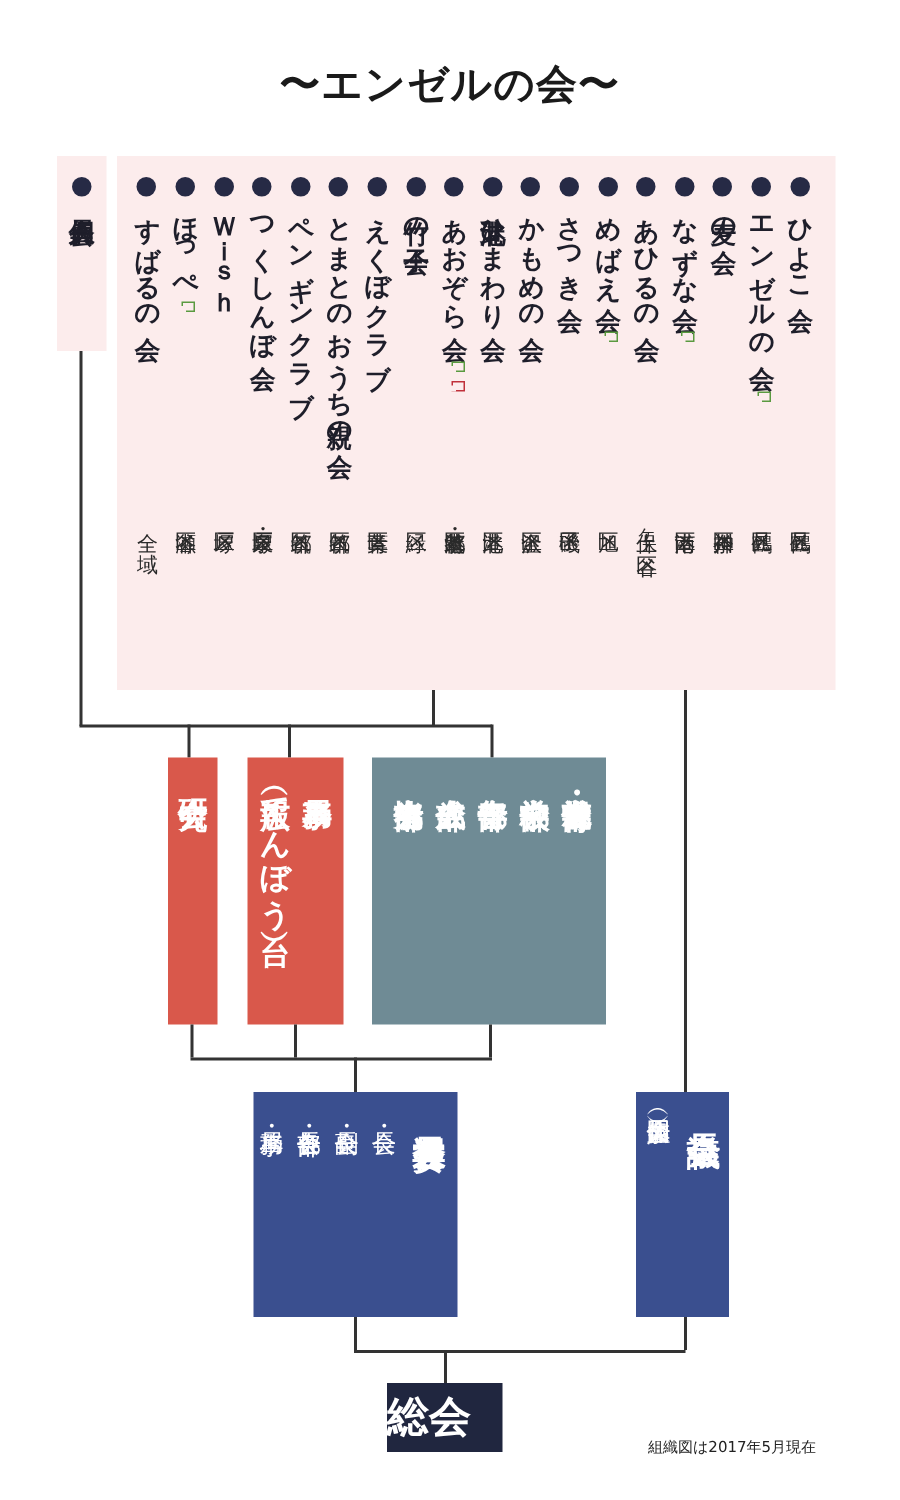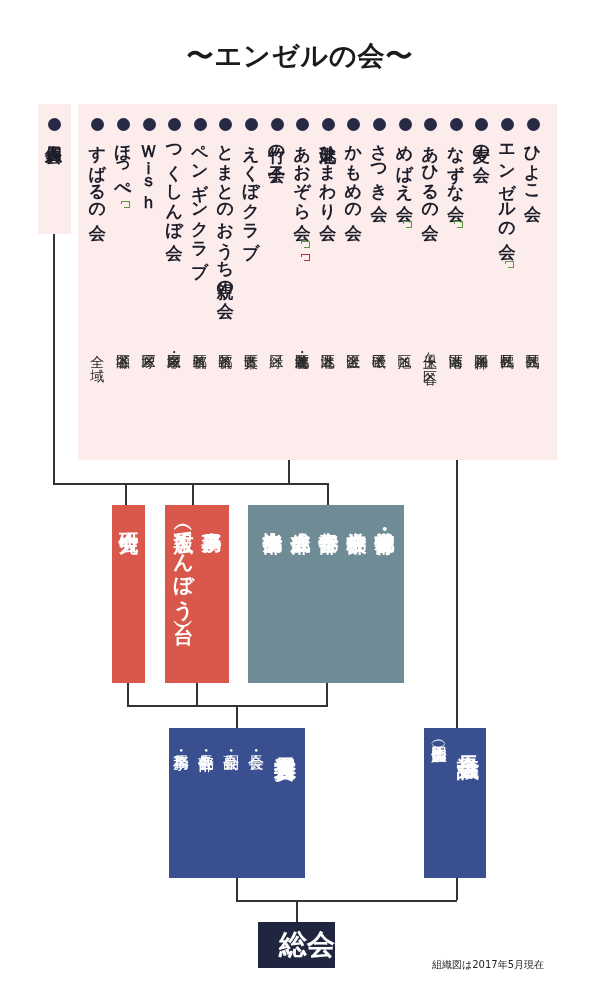--- a/index.html
+++ b/index.html
@@ -128,16 +128,16 @@
   <span class="vt" style="right:6px;top:10px;font-size:22px;font-weight:bold;line-height:24px;">会長会議</span>
   <span class="vt" style="left:6px;top:6px;font-size:16px;line-height:18px;">（加盟団体会長）</span>
 </div>
 
 <div class="line" style="left:236px;top:878px;width:1.5px;height:22px;"></div>
 <div class="line" style="left:456px;top:878px;width:1.5px;height:22px;"></div>
 <div class="line" style="left:236px;top:900px;width:221px;height:1.5px;"></div>
 <div class="line" style="left:296px;top:900px;width:1.5px;height:22px;"></div>
 
 <div class="box navy-box" style="left:258px;top:922px;width:77px;height:46px;">
-  <span style="position:absolute;left:0;top:6px;width:77px;text-align:right;font-size:28px;font-weight:bold;line-height:34px;">総会</span>
+  <span style="position:absolute;left:0;top:6px;width:77px;text-align:left;font-size:28px;font-weight:bold;line-height:34px;">総会</span>
 </div>
 
 <div class="note" style="left:432px;top:958px;">組織図は2017年5月現在</div>
 
 </body></html>

